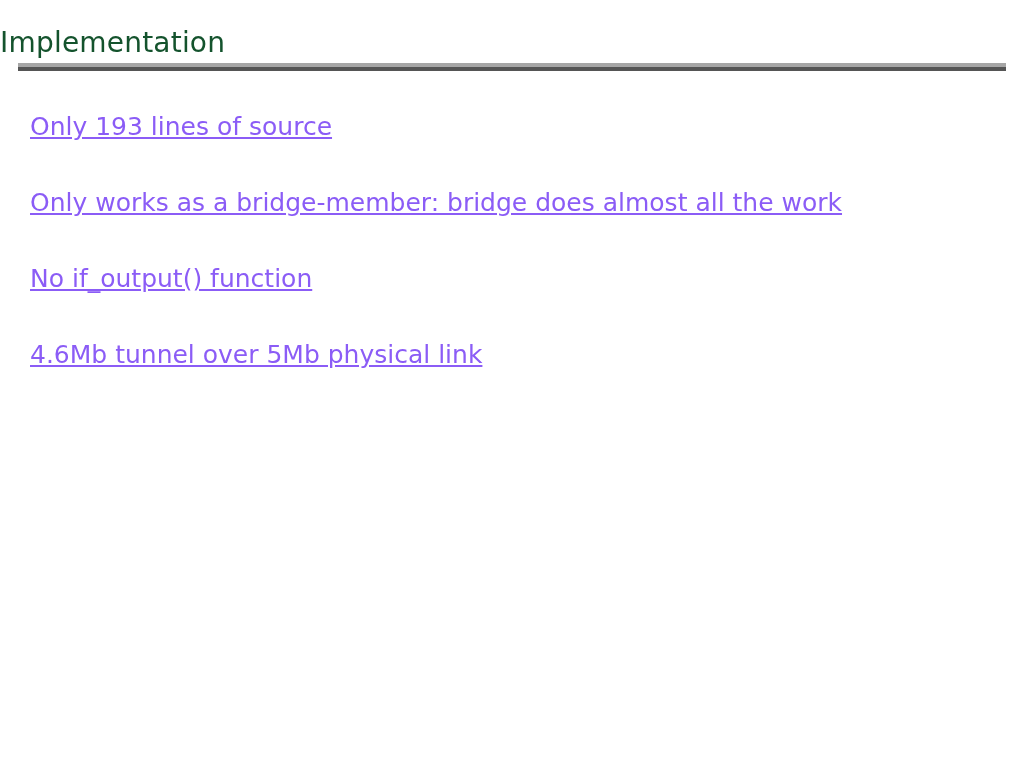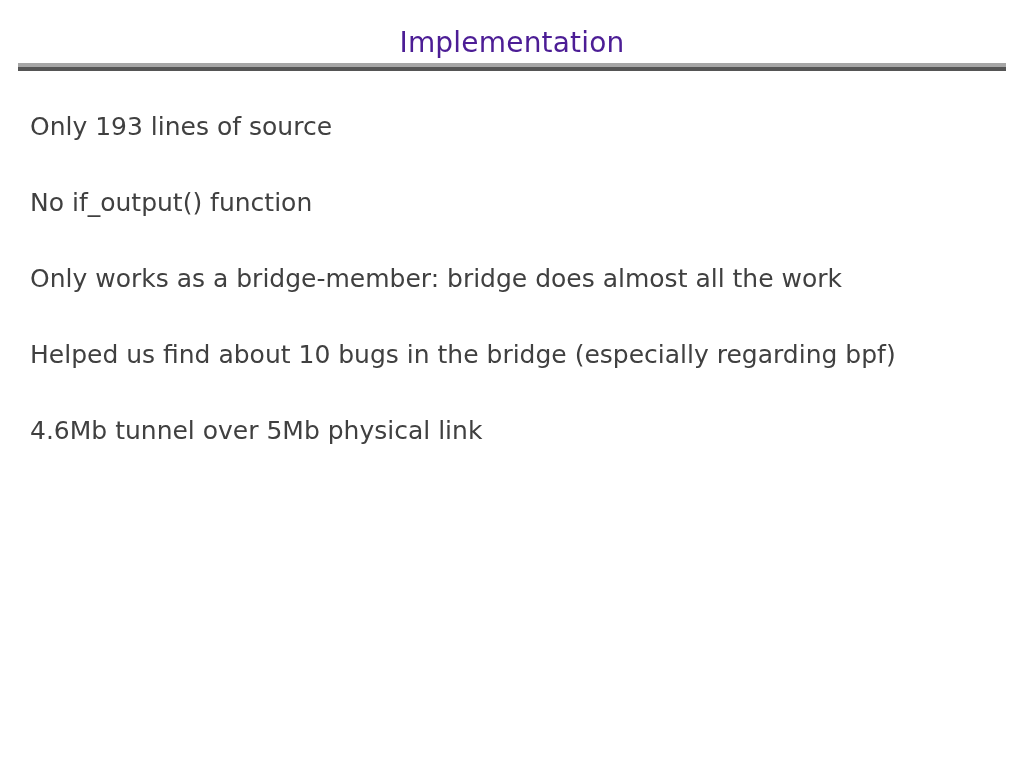--- a/index.html
+++ b/index.html
@@ -21,27 +21,26 @@
     height: 768px;
     background: #ffffff;
   }
 
   
   .slide-title {
     position: absolute;
     left: 0;
     top: 26px;
     width: 1024px;
-    text-align: center;
     font-family: "DejaVu Sans", sans-serif;
     font-size: 28px;
     font-weight: 400;
     line-height: 34px;
     letter-spacing: 0.2px;
-    color: #4c1d95;
+    color: #14532d;
     white-space: nowrap;
   }
 
   
   .title-rule {
     position: absolute;
     left: 18px;
     top: 63px;
     width: 988px;
     height: 8px;
@@ -68,42 +67,42 @@
     position: absolute;
     left: 30px;
     top: 112px;
     width: 980px;
   }
   .body-line {
     font-family: "DejaVu Sans", sans-serif;
     font-size: 25px;
     font-weight: 400;
     line-height: 30px;
-    color: #404040;
+    color: #8b5cf6;
     white-space: pre;
     height: 30px;
     margin-bottom: 46px;
+    text-decoration: underline;
   }
   .body-line:last-child {
     margin-bottom: 6px;
   }
 </style>
 </head>
 <body>
 
 <div class="slide">
 
   <div class="slide-title">Implementation</div>
 
   <div class="title-rule">
     <div class="rule-light"></div>
     <div class="rule-dark"></div>
   </div>
 
   <div class="body-block">
     <div class="body-line">Only 193 lines of source</div>
+    <div class="body-line">Only works as a bridge-member: bridge does almost all the work</div>
     <div class="body-line">No if_output() function</div>
-    <div class="body-line">Only works as a bridge-member: bridge does almost all the work</div>
-    <div class="body-line">Helped us find about 10 bugs in the bridge (especially regarding bpf)</div>
     <div class="body-line">4.6Mb tunnel over 5Mb physical link</div>
   </div>
 
 </div>
 
 </body></html>

